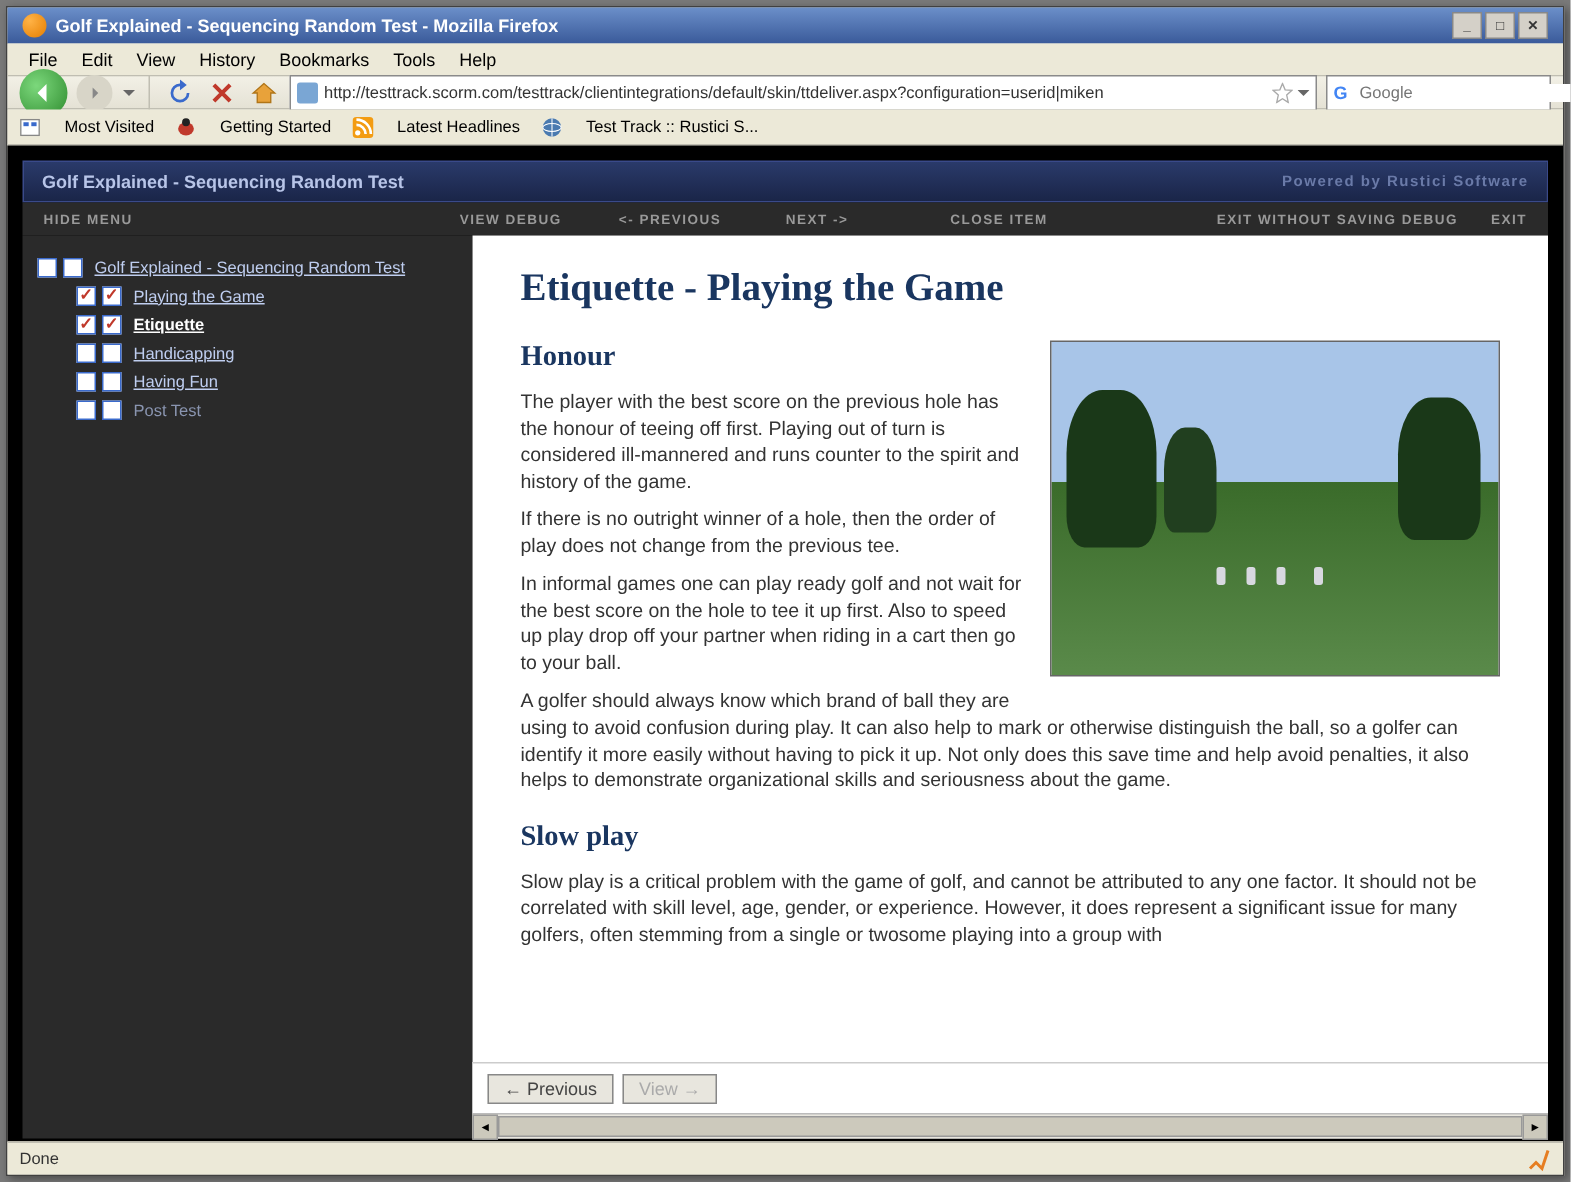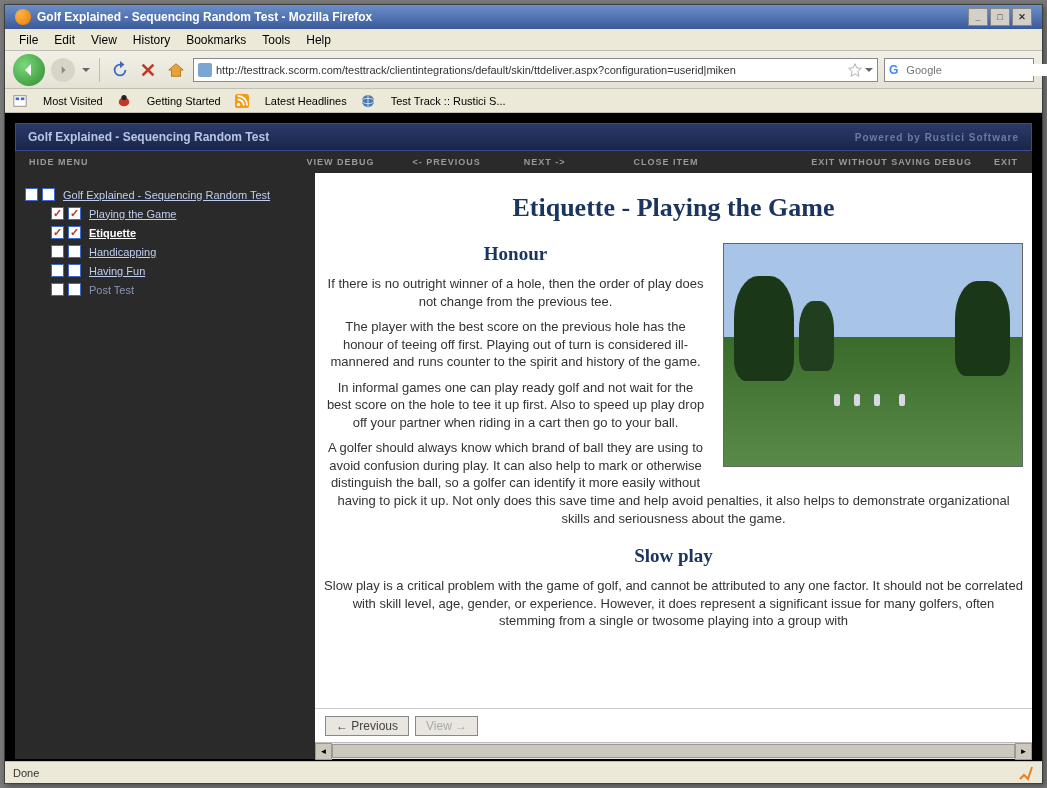--- a/index.html
+++ b/index.html
@@ -56,21 +56,21 @@
   height: 22px;
   background: #ece9d8;
   display: flex;
   align-items: center;
   padding: 0 6px;
   font-size: 12px;
   border-bottom: 1px solid #c0beb2;
 }
 .menubar span { padding: 2px 8px; cursor: default; }
 .navbar {
-  height: 38px;
+  height: 22px;
   background: linear-gradient(to bottom, #f2f0e6, #e5e2d5);
   display: flex;
   align-items: center;
   padding: 0 8px;
   gap: 6px;
   border-bottom: 1px solid #c0beb2;
 }
 .nav-back {
   width: 32px; height: 32px;
   border-radius: 50%;
@@ -156,21 +156,21 @@
 }
 .tree-label {
   color:#bfcef0;text-decoration:underline;cursor:default;margin-left:4px;
 }
 .tree-item.active .tree-label { color:#fff;font-weight:bold; }
 .tree-item.notlink .tree-label { text-decoration:none;color:#8a95b0; }
 .content-main {
   flex:1;background:#fff;position:relative;display:flex;flex-direction:column;min-height:0;
 }
 .article {
-  flex:1;overflow:hidden;padding:20px 9px;font-size:13px;color:#222;position:relative;text-align:center;
+  flex:1;overflow:hidden;padding:20px 32px;font-size:13px;color:#222;position:relative;
 }
 .article h1 {
   font-family:Georgia,serif;font-weight:bold;color:#1a3660;font-size:26px;margin-bottom:20px;
 }
 .article h2 {
   font-family:Georgia,serif;font-weight:bold;color:#1a3660;font-size:19px;margin:18px 0 10px;
 }
 .article p { margin:8px 0;line-height:1.35;color:#333; }
 .article-img {
   float:right;width:300px;height:224px;border:1px solid #666;margin:0 0 10px 16px;
@@ -376,22 +376,22 @@
           <div class="article-img">
             <div class="tree1"></div>
               <div class="tree2"></div>
               <div class="tree3"></div>
             <div class="golfer g1"></div>
               <div class="golfer g2"></div>
               <div class="golfer g3"></div>
               <div class="golfer g4"></div>
           </div>
           <h2>Honour</h2>
+          <p>The player with the best score on the previous hole has the honour of teeing off first. Playing out of turn is considered ill-mannered and runs counter to the spirit and history of the game.</p>
           <p>If there is no outright winner of a hole, then the order of play does not change from the previous tee.</p>
-          <p>The player with the best score on the previous hole has the honour of teeing off first. Playing out of turn is considered ill-mannered and runs counter to the spirit and history of the game.</p>
           <p>In informal games one can play ready golf and not wait for the best score on the hole to tee it up first. Also to speed up play drop off your partner when riding in a cart then go to your ball.</p>
           <p>A golfer should always know which brand of ball they are using to avoid confusion during play. It can also help to mark or otherwise distinguish the ball, so a golfer can identify it more easily without having to pick it up. Not only does this save time and help avoid penalties, it also helps to demonstrate organizational skills and seriousness about the game.</p>
           <h2>Slow play</h2>
           <p>Slow play is a critical problem with the game of golf, and cannot be attributed to any one factor. It should not be correlated with skill level, age, gender, or experience. However, it does represent a significant issue for many golfers, often stemming from a single or twosome playing into a group with</p>
         </div>
         <div class="bottom-nav">
           <button class="bot-btn">← Previous</button>
           <button class="bot-btn disabled">View →</button>
         </div>
         <div class="hscroll">

